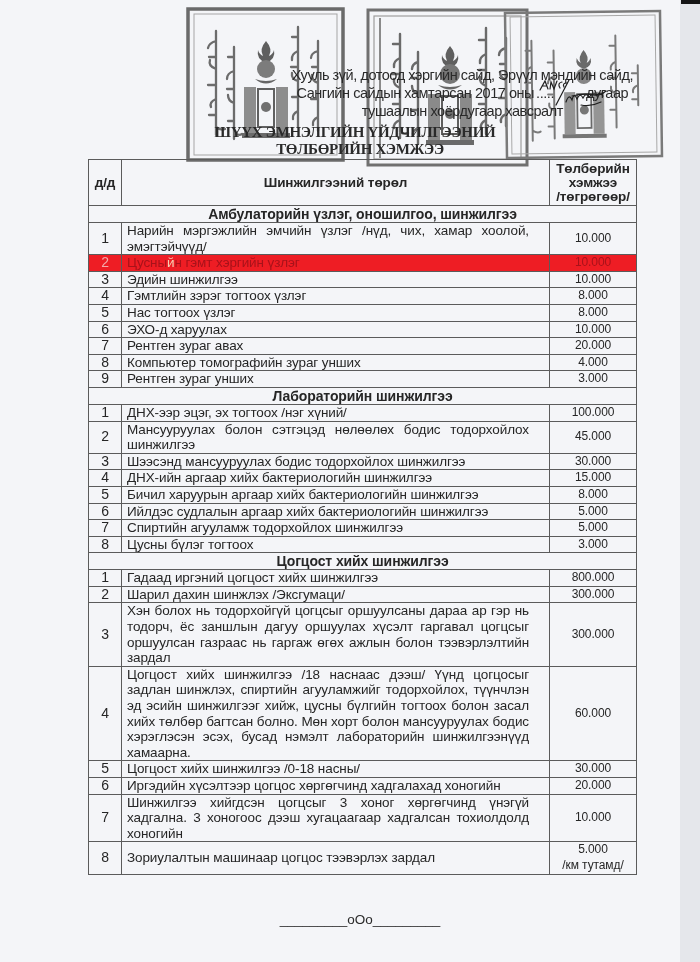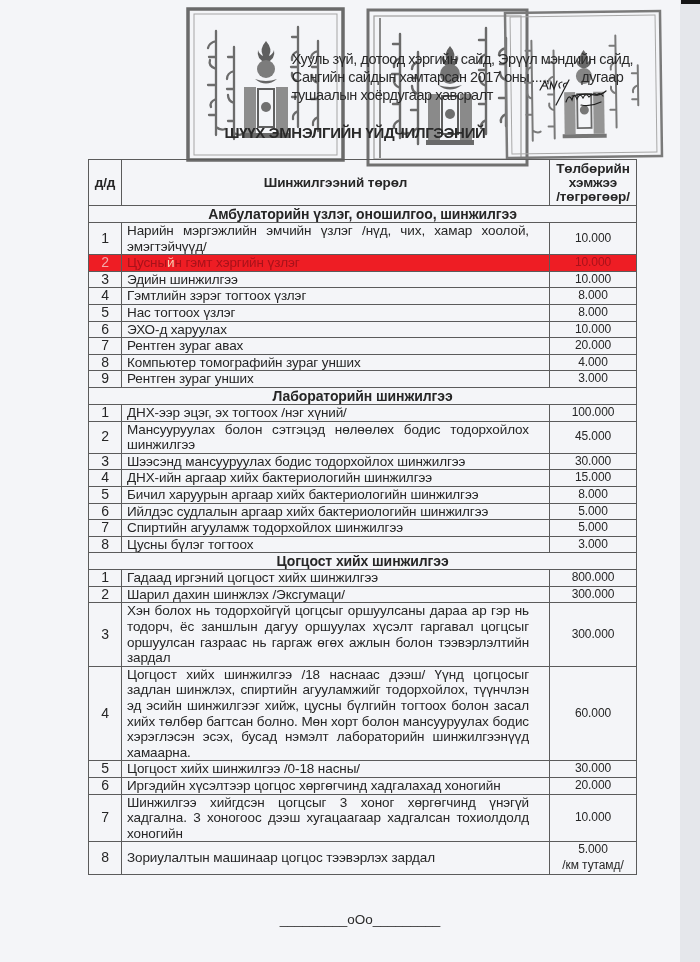--- a/index.html
+++ b/index.html
@@ -12,35 +12,35 @@
   .edge-strip { position: absolute; left: 680px; top: 0; width: 20px; height: 962px; background: #e5e7eb; }
   .edge-corner { position: absolute; left: 681px; top: 0; width: 19px; height: 4px; background: #151515; }
 
   .stamp { position: absolute; z-index: 1; }
   .stamp svg { display: block; }
   #stamp-1 { left: 186px; top: 7px; }
   #stamp-2 { left: 366px; top: 8px; }
   #stamp-3 { left: 504px; top: 10px; transform: rotate(-0.8deg); }
 
   .annex-note {
-    position: absolute; z-index: 2; right: 67px; top: 50px;
-    text-align: left; font-size: 14.5px; line-height: 18px; letter-spacing: -0.45px;
+    position: absolute; z-index: 2; right: 67px; top: 66px;
+    text-align: center; font-size: 14.5px; line-height: 18px; letter-spacing: -0.45px;
     color: #2a2a2a;
   }
   .annex-note .line { display: block; white-space: nowrap; }
   .annex-note .dots { margin: 0 2px; }
   .annex-note .sig-gap { display: inline-block; width: 30px; }
   .signature { position: absolute; z-index: 3; left: 536px; top: 78px; }
 
   .doc-title {
     position: absolute; z-index: 2; left: 200px; top: 124px; width: 310px;
     text-align: center; font-weight: bold; font-size: 15px; line-height: 17px;
     letter-spacing: -0.3px; color: #2a2a2a;
   }
-  .doc-title span { display: block; white-space: nowrap; }
+  .doc-title span { display: block; white-space: nowrap; font-family: Liberation Serif, serif; }
   .doc-title .l2 { padding-left: 10px; }
 
   table.fee-table {
     position: absolute; z-index: 2; left: 88px; top: 159px; width: 548px;
     border-collapse: collapse; table-layout: fixed;
     font-size: 13.5px; letter-spacing: -0.1px;
   }
   .fee-table td, .fee-table th { border: 1px solid #5b5b5b; padding: 0 4px; vertical-align: middle; }
   .fee-table th { font-weight: bold; height: 45px; line-height: 14px; text-align: center; }
   .fee-table th.col-fee span { display: block; }
@@ -145,20 +145,21 @@
       <path d="M20 27 L33 2"></path>
       <path d="M30 24 q3 -9 6 -2 q2 -8 5 -1 q3 -7 6 -1 q3 -6 6 -1 q4 -5 8 -2 q3 -3 6 1"></path>
       <path d="M36 18 q12 -3 22 -1 q6 1 12 -4"></path>
       <path d="M45 27 q10 2 20 -3"></path>
     </g>
   </svg>
 </div>
 
 <div class="doc-title">
   <span>ШҮҮХ ЭМНЭЛГИЙН ҮЙДЧИЛГЭЭНИЙ</span>
+  <span class="l2">ТӨЛБӨРИЙН ХЭМЖЭЭ</span>
 </div>
 
 <table class="fee-table">
   <colgroup>
     <col style="width:33px">
     <col style="width:428px">
     <col style="width:87px">
   </colgroup>
   <thead>
     <tr>

